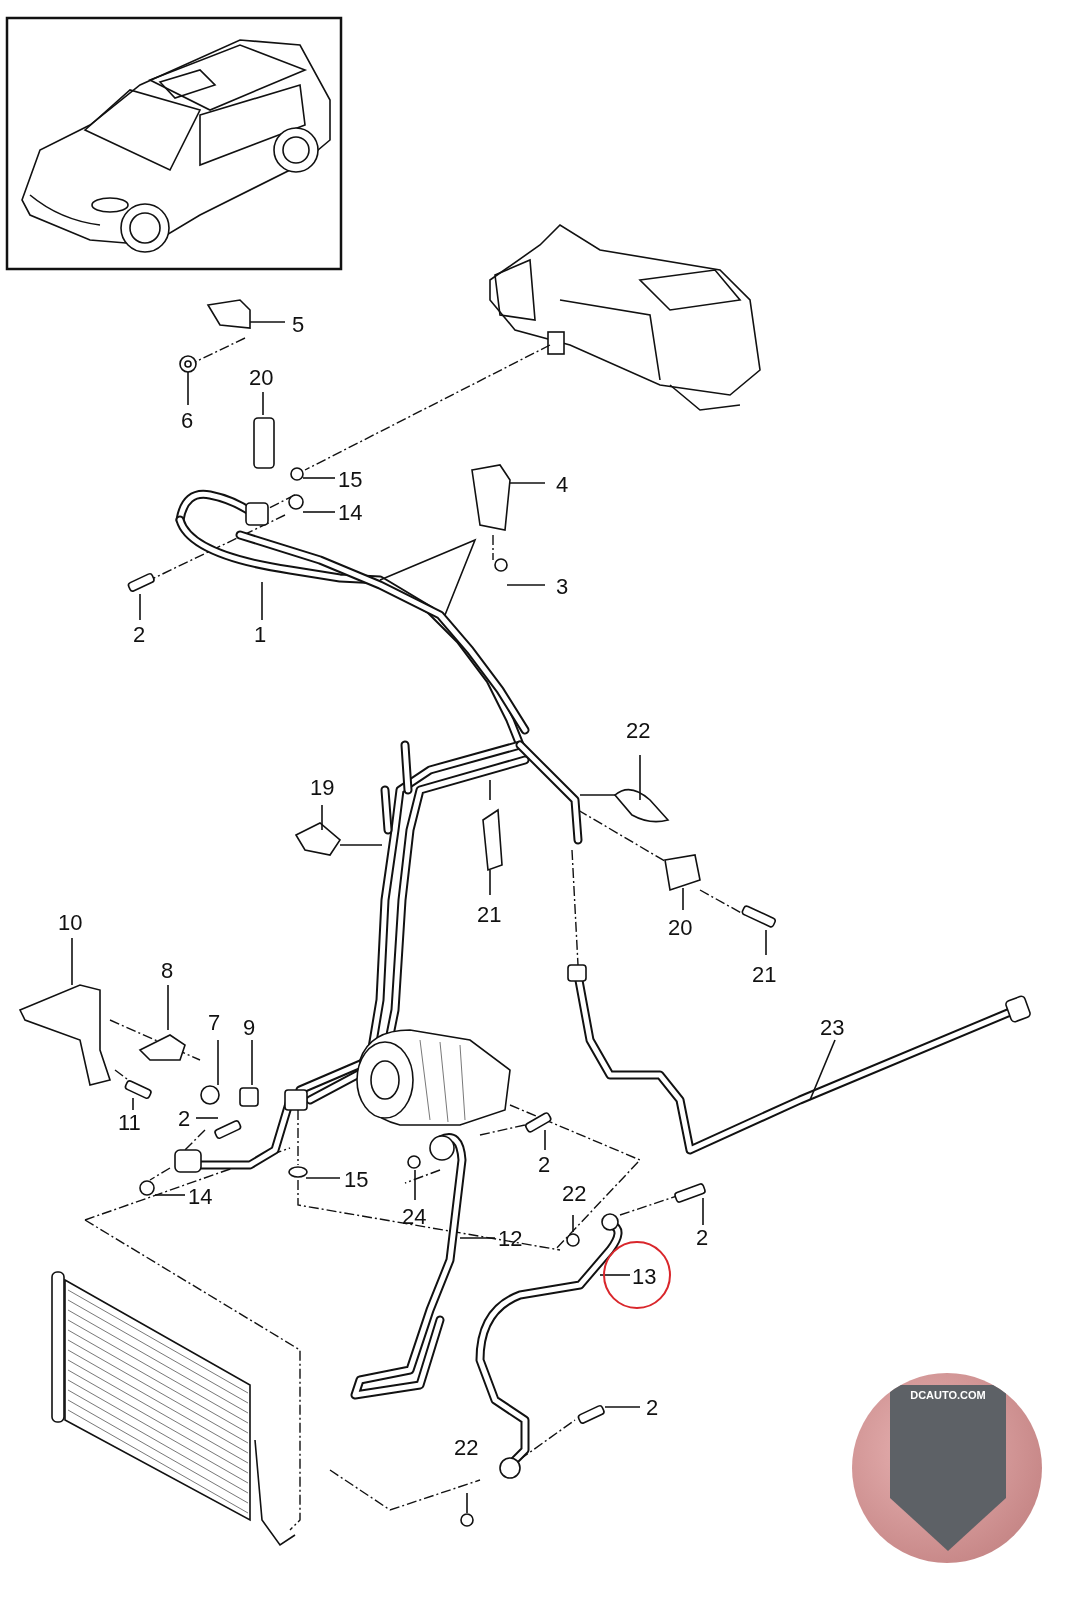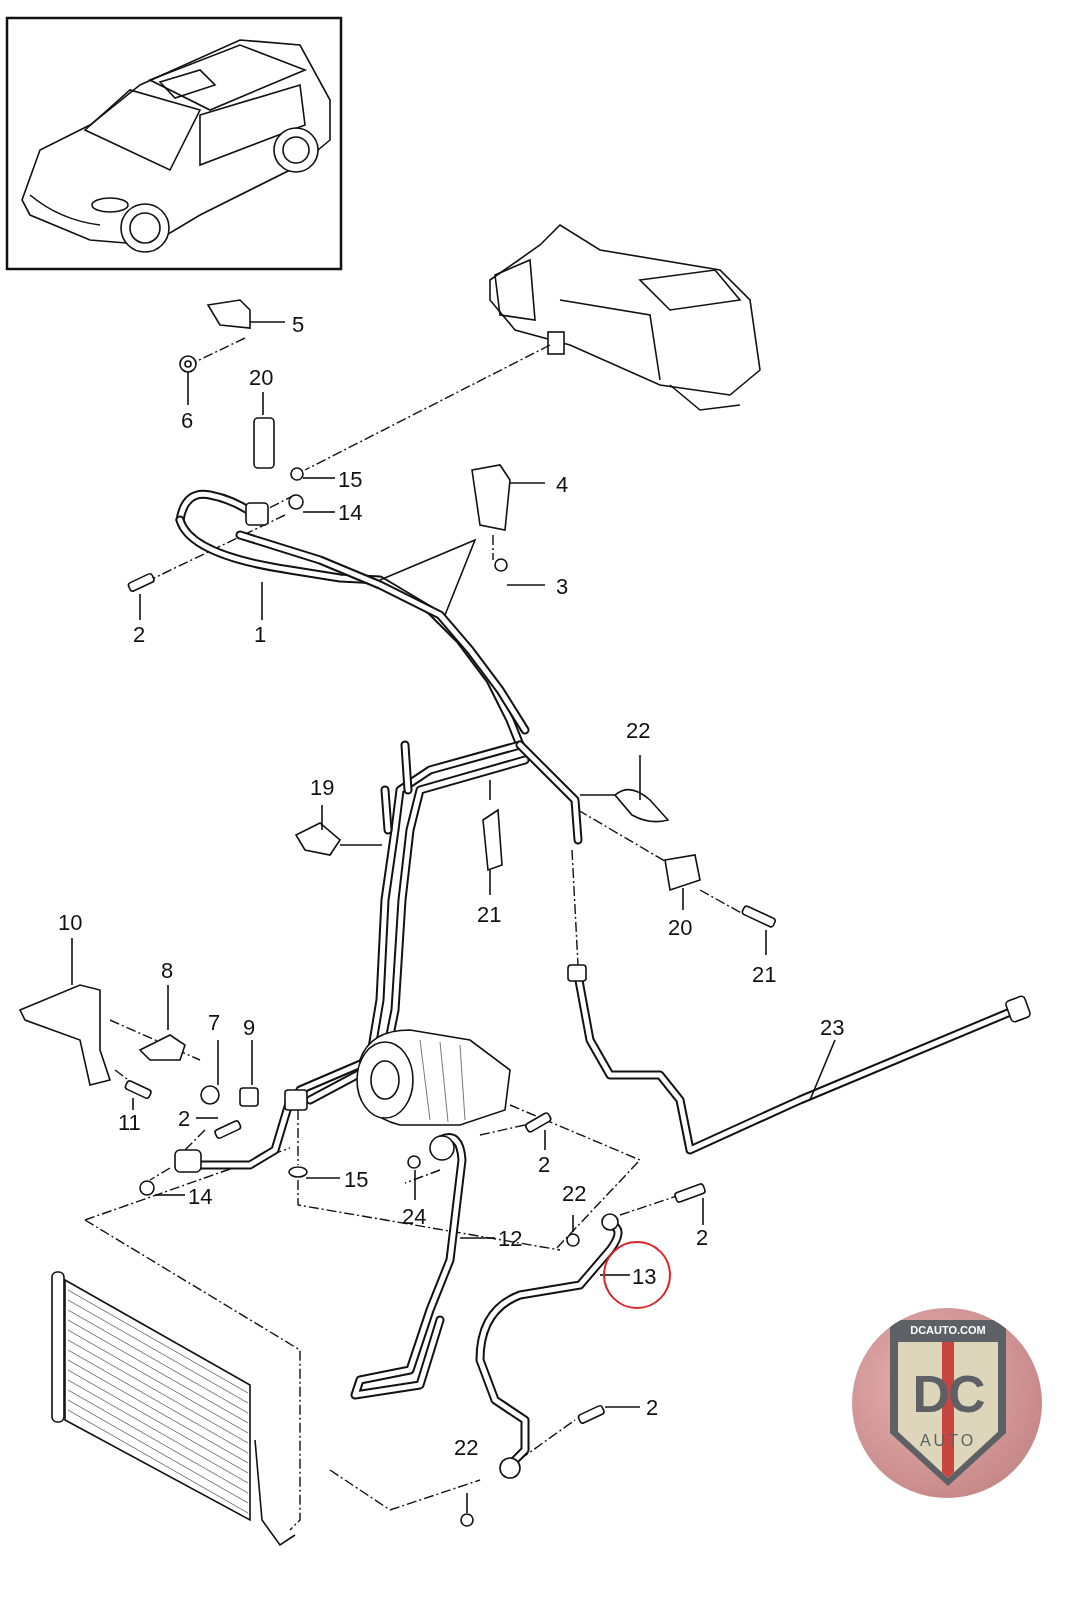--- a/index.html
+++ b/index.html
@@ -5,21 +5,21 @@
   html,body{margin:0;padding:0;background:#fff;}
   body{width:1067px;height:1600px;position:relative;overflow:hidden;font-family:"Liberation Sans",sans-serif;}
   svg{position:absolute;left:0;top:0;}
   .lbl{font-family:"Liberation Sans",sans-serif;font-size:22px;fill:#111;}
   .ln{stroke:#111;stroke-width:1.6;fill:none;}
   .dash{stroke:#111;stroke-width:1.4;fill:none;stroke-dasharray:10 3 2 3;}
   .hose{stroke:#111;stroke-width:9;fill:none;stroke-linecap:round;stroke-linejoin:round;}
   .hosein{stroke:#fff;stroke-width:5;fill:none;stroke-linecap:round;stroke-linejoin:round;}
   .part{stroke:#111;stroke-width:1.6;fill:#fff;}
   .thin{stroke:#555;stroke-width:0.8;fill:none;}
-  .logo{position:absolute;left:852px;top:1308px;width:190px;height:190px;border-radius:50%;
+  .logo{position:absolute;left:852px;top:1373px;width:190px;height:190px;border-radius:50%;
         background:radial-gradient(circle at 40% 40%,#e8b3b3,#c98a8a 70%,#b97a7a);overflow:hidden;}
   .shield{position:absolute;left:38px;top:12px;width:116px;height:166px;background:#5d6166;
           clip-path:polygon(0 0,100% 0,100% 68%,50% 100%,0 68%);}
   .shield-in{position:absolute;left:8px;top:22px;width:100px;height:136px;background:#ddd6bb;
           clip-path:polygon(0 0,100% 0,100% 66%,50% 100%,0 66%);}
   .stripe{position:absolute;left:44px;top:0;width:12px;height:136px;background:#c8463f;}
   .logo-top{position:absolute;left:0;top:4px;width:116px;text-align:center;color:#fff;font-weight:bold;font-size:11px;}
   .logo-dc{position:absolute;left:0;top:22px;width:100px;text-align:center;color:#5d6166;font-weight:bold;font-size:52px;letter-spacing:-2px;}
   .logo-auto{position:absolute;left:0;top:90px;width:100px;text-align:center;color:#5d6166;font-size:16px;letter-spacing:3px;}
 </style>
@@ -240,19 +240,14 @@
     <text class="lbl" x="696" y="1245">2</text>
     <text class="lbl" x="632" y="1284" fill="#111">13</text>
     <text class="lbl" x="646" y="1415">2</text>
     <text class="lbl" x="454" y="1455">22</text>
   </g>
 </svg>
 
 <div class="logo">
   <div class="shield">
     <div class="logo-top">DCAUTO.COM</div>
-    <div class="shield-in">
-      <div class="stripe"></div>
-      <div class="logo-dc">DC</div>
-      <div class="logo-auto">AUTO</div>
-    </div>
   </div>
 </div>
 
 </body></html>

